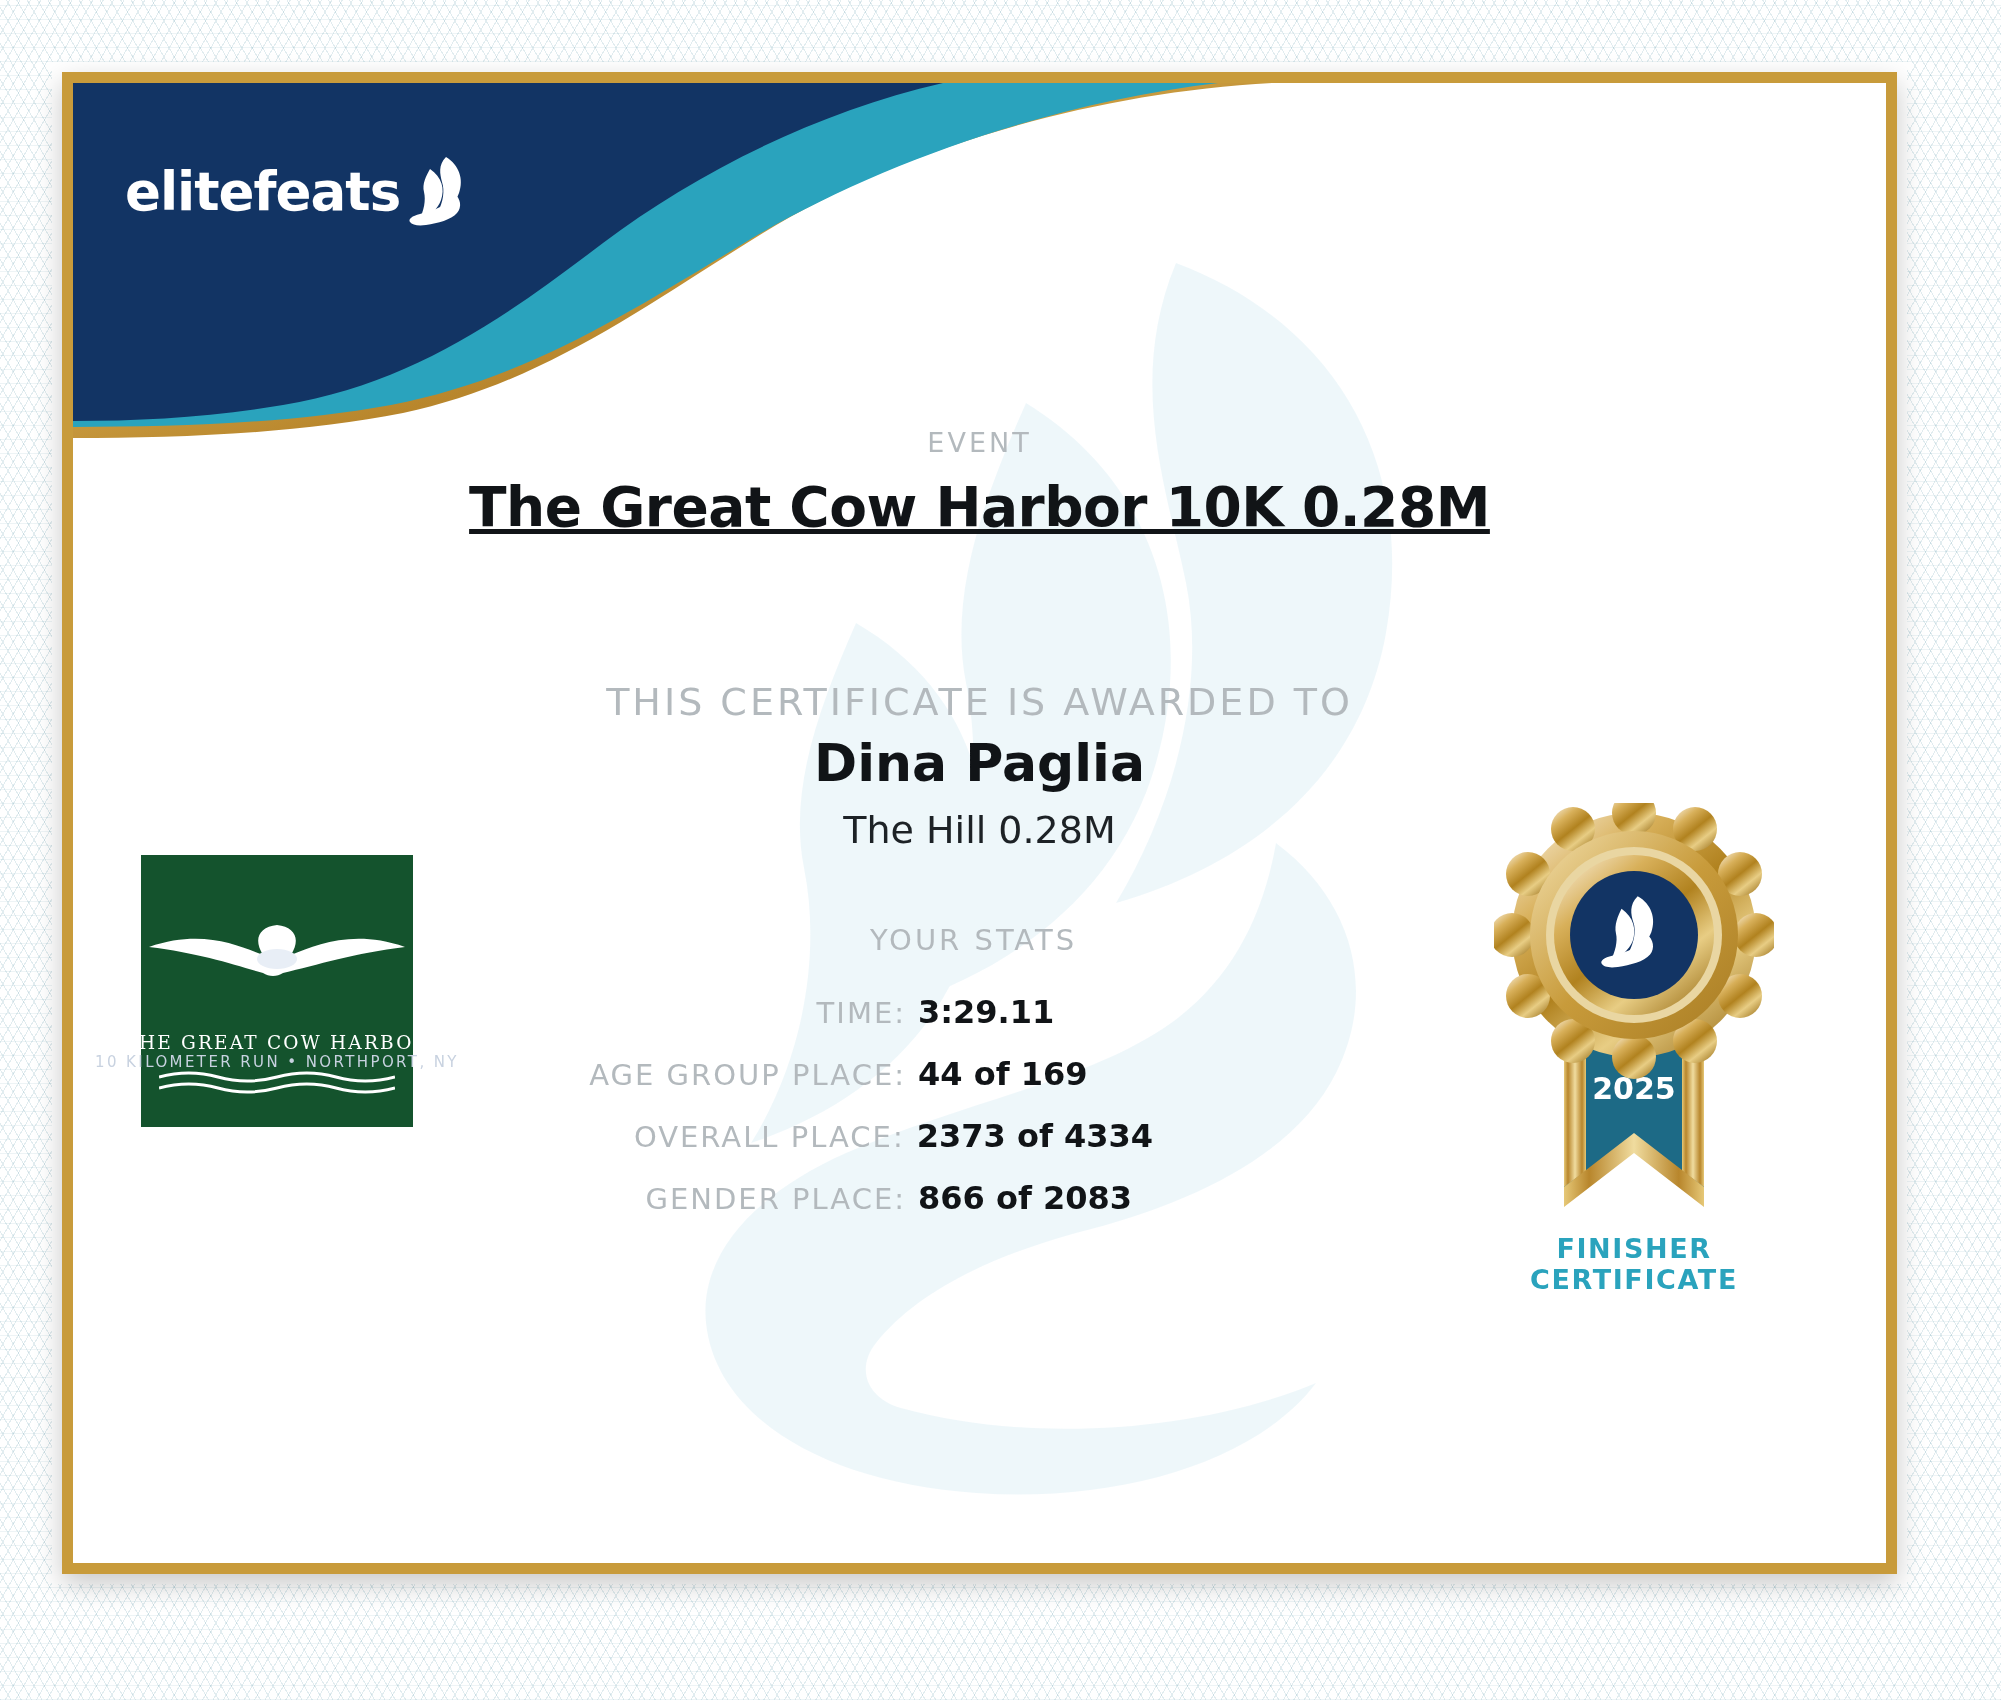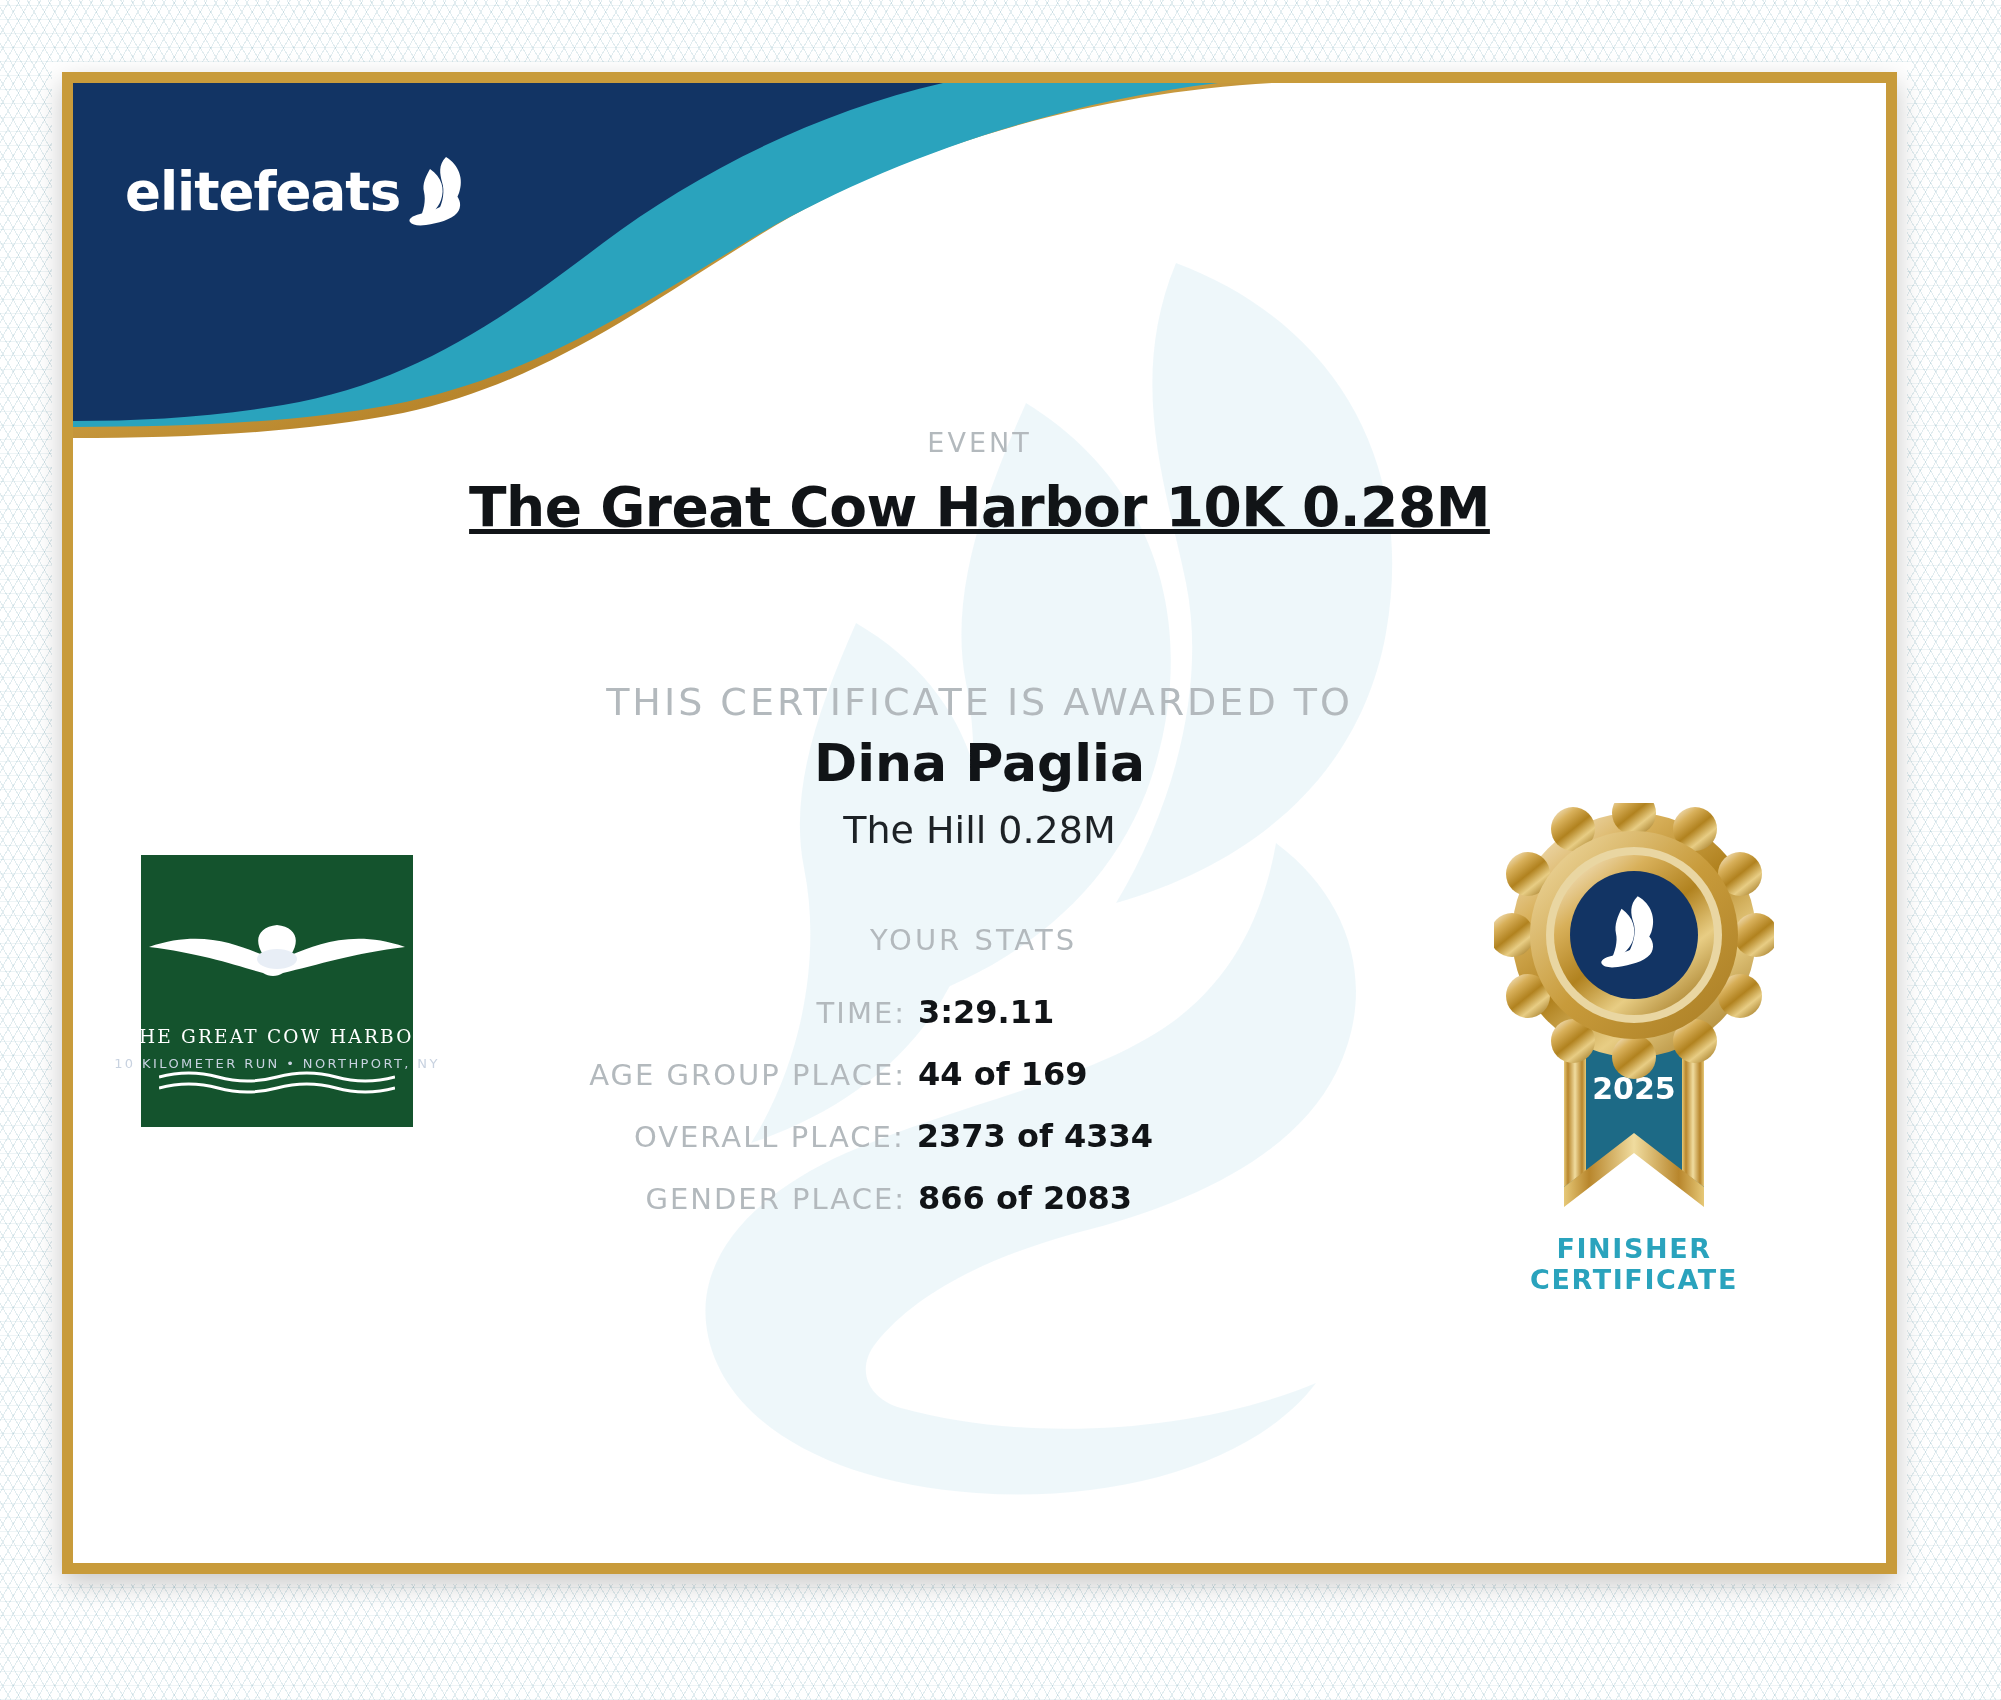--- a/index.html
+++ b/index.html
@@ -168,23 +168,22 @@
   }
   .event-logo-title {
     color: #ffffff;
     font-size: 18.5px;
     letter-spacing: 2.2px;
     font-family: "DejaVu Serif", serif;
     white-space: nowrap;
   }
   .event-logo-sub {
     color: #c8d2e0;
-    font-size: 13px;
+    font-size: 15px;
     letter-spacing: 2.4px;
-    margin-top: 9px;
     white-space: nowrap;
   }
   .event-logo-gull {
     position: absolute;
     top: 48px;
     left: 0; right: 0;
   }
   .event-logo-waves {
     position: absolute;
     bottom: 32px;

